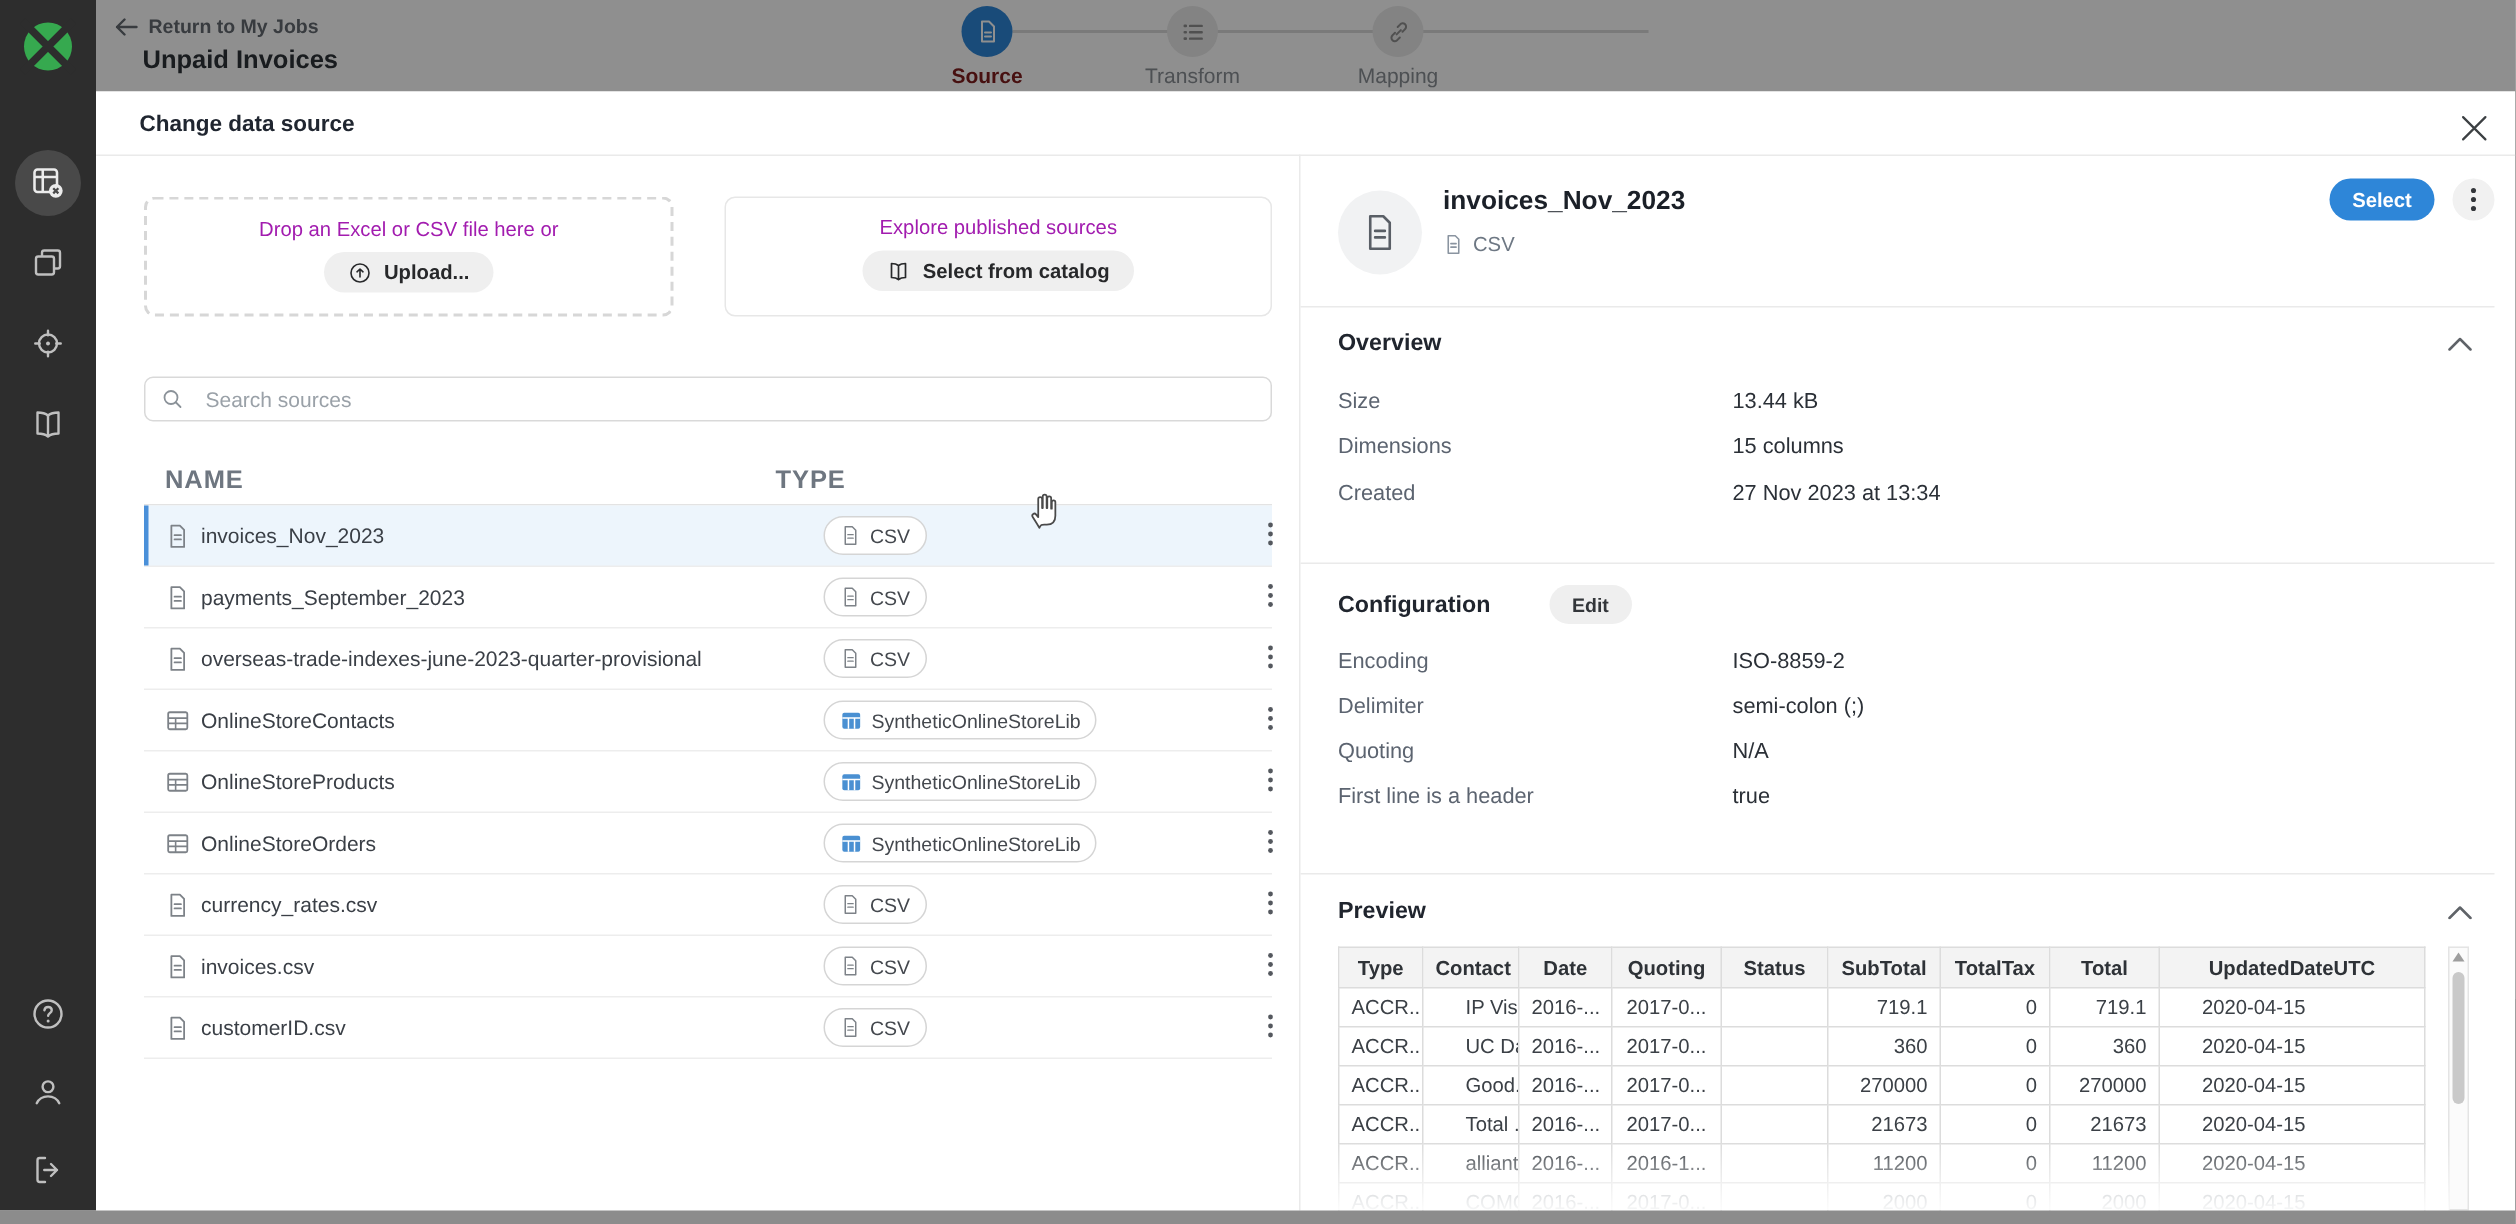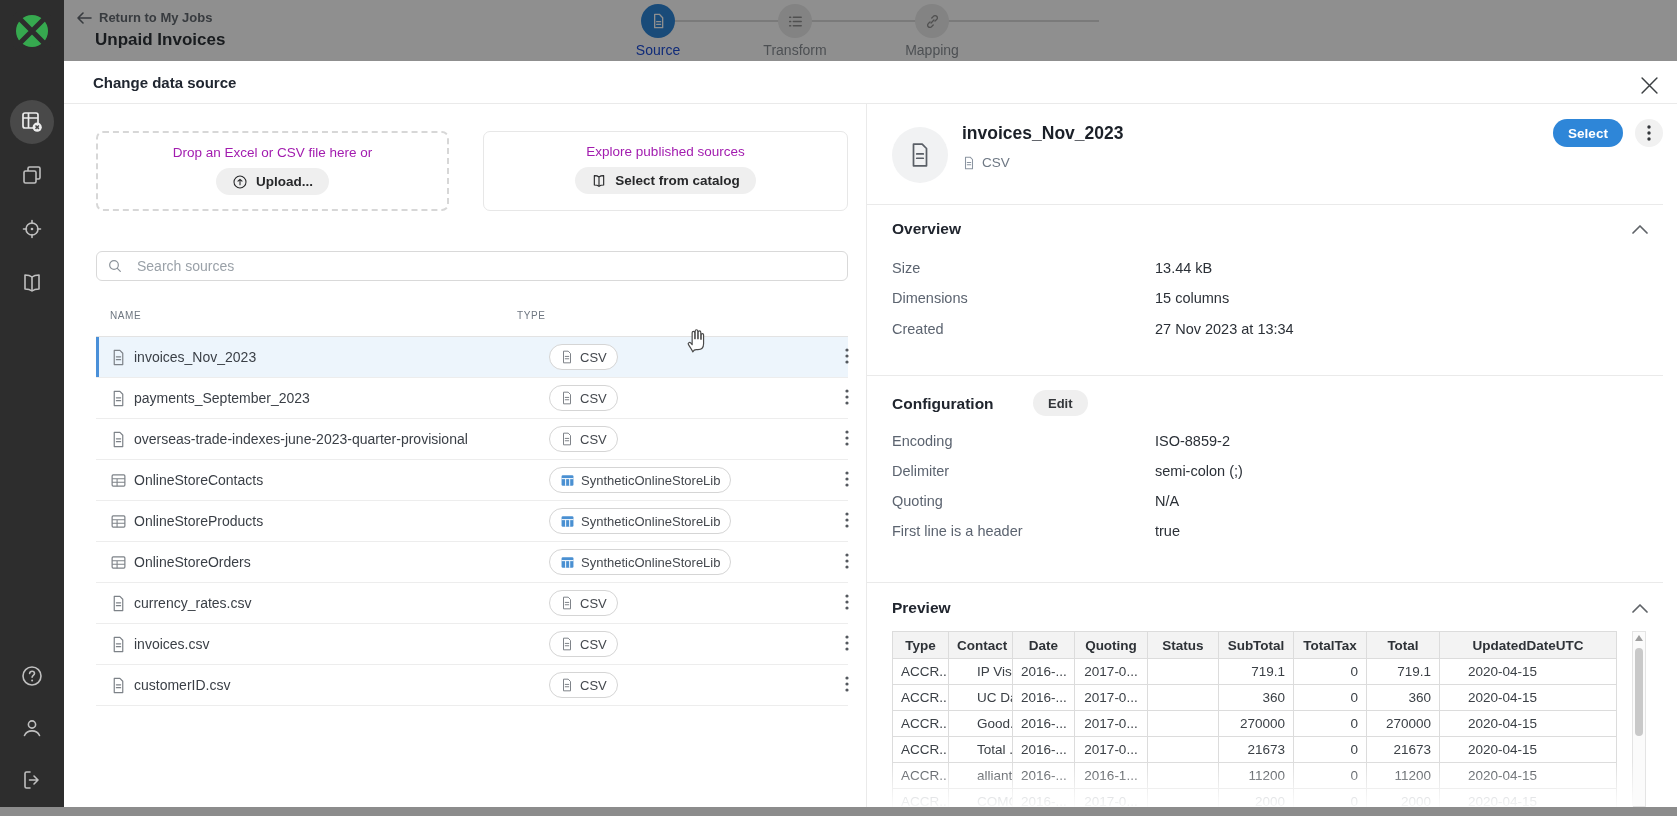--- a/index.html
+++ b/index.html
@@ -12,21 +12,21 @@
   .page-header { position:absolute; left:64px; top:0; width:1613px; height:61px; background:#fff; z-index:1; }
   .back-link { position:absolute; left:13px; top:10px; font-size:13px; font-weight:700; color:#646a71;
                display:flex; align-items:center; gap:7px; }
   .job-title { position:absolute; left:31px; top:30px; font-size:17px; font-weight:700; color:#2e3338; }
   .step-line { position:absolute; top:20px; height:2px; background:#d9d9d9; }
   .step { position:absolute; top:4px; width:120px; margin-left:-60px; text-align:center; }
   .step .dot { width:34px; height:34px; border-radius:50%; background:#e9e9e9; margin:0 auto;
                display:flex; align-items:center; justify-content:center; }
   .step.active .dot { background:#2e86d8; }
   .step .slabel { margin-top:4px; font-size:14px; color:#8a8f95; }
-  .step.active .slabel { color:#1d4ed8; font-weight:400; }
+  .step.active .slabel { color:#7f1d1d; font-weight:700; }
 
   
   .sidebar { position:absolute; left:0; top:0; width:64px; height:807px; background:#2d2d2d; z-index:6; }
   .side-item { position:absolute; left:0; width:64px; display:flex; justify-content:center; }
   .active-pill { position:absolute; left:10px; top:100px; width:44px; height:44px; border-radius:50%;
                  background:#494949; display:flex; align-items:center; justify-content:center; }
 
   
   .overlay-top { position:absolute; left:64px; top:0; width:1613px; height:61px; background:rgba(0,0,0,.44); z-index:4; }
   .overlay-bottom { position:absolute; left:0; top:807px; width:1677px; height:9px; background:#8c8c8c; z-index:7; }
@@ -46,21 +46,21 @@
                 border-radius:7px; text-align:center; }
   .boxtext { margin-top:12px; font-size:13.5px; color:#a21caf; }
   .pill-btn { margin-top:8px; display:inline-flex; align-items:center; gap:8px; background:#efefef; border:none;
               border-radius:15px; height:27px; padding:0 16px; font-family:inherit;
               font-size:13.5px; font-weight:700; color:#27282a; cursor:pointer; }
   .search-wrap { position:absolute; left:32px; top:190px; width:752px; height:30px; }
   .search-wrap input { width:100%; height:100%; border:1px solid #d9d9d9; border-radius:6px; padding:0 12px 0 40px;
               font-family:inherit; font-size:14px; color:#333; outline:none; }
   .search-wrap input::placeholder { color:#9aa1a8; }
   .search-ic { position:absolute; left:11px; top:7px; }
-  .col-head { position:absolute; font-size:10px; font-weight:400; letter-spacing:.6px; color:#6e7680; }
+  .col-head { position:absolute; font-size:17px; font-weight:700; letter-spacing:.6px; color:#6e7680; }
   .list { position:absolute; left:32px; top:275px; width:752px; border-top:1px solid #e3e3e3; }
   .srow { position:relative; height:41px; display:flex; align-items:center; border-bottom:1px solid #ededed; cursor:pointer; }
   .srow.selected { background:#edf5fc; }
   .srow.selected::before { content:""; position:absolute; left:0; top:0; bottom:0; width:3px; background:#4a90d9; }
   .srow .ric { position:absolute; left:14px; top:12px; }
   .srow .rname { position:absolute; left:38px; font-size:14px; color:#3a3f46; white-space:nowrap; }
   .srow .badge { position:absolute; left:453px; height:26px; display:inline-flex; align-items:center; gap:6px;
                  border:1px solid #d5d5d5; border-radius:13px; padding:0 10px; background:#fff;
                  font-size:13px; color:#44484e; }
   .srow .kebab { position:absolute; left:739px; top:8px; width:24px; height:24px; border:none; background:none; cursor:pointer; }

